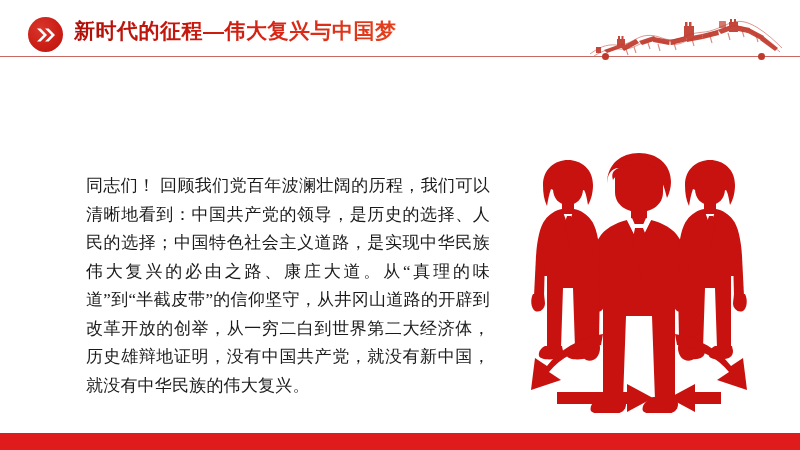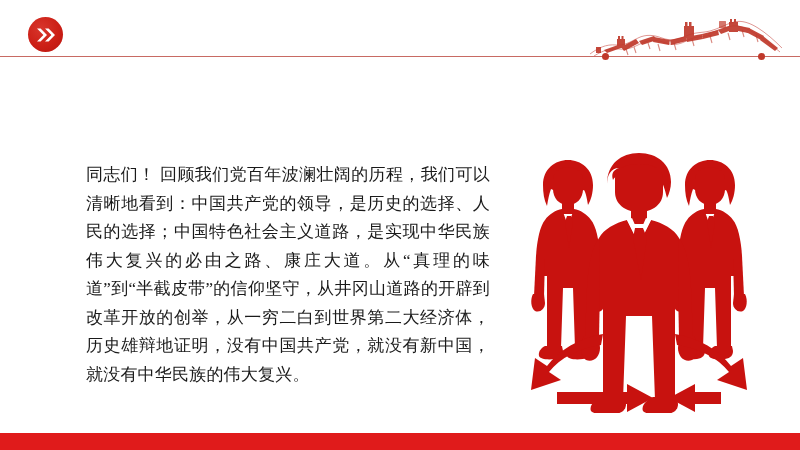--- a/index.html
+++ b/index.html
@@ -88,21 +88,21 @@
     left: 588px;
     top: 4px;
     width: 196px;
     height: 54px;
   }
 
   
   #body-paragraph {
     position: absolute;
     left: 86px;
-    top: 144px;
+    top: 155px;
     width: 404px;
     font-family: "Liberation Serif", "DejaVu Serif", serif;
     font-size: 17px;
     line-height: 28.5px;
     color: #1a1a1a;
     text-align: justify;
     text-justify: inter-ideograph;
     letter-spacing: 0.2px;
   }
 
@@ -132,20 +132,21 @@
 
   <div id="header">
 
     <div id="title-badge-icon">
       <svg width="22" height="16" viewBox="0 0 22 16" aria-hidden="true">
         <path d="M2 1.6 L8.4 8 L2 14.4 L5.6 14.4 L12 8 L5.6 1.6 Z" fill="#ffffff"></path>
         <path d="M10 1.6 L16.4 8 L10 14.4 L13.6 14.4 L20 8 L13.6 1.6 Z" fill="#ffffff"></path>
       </svg>
     </div>
 
+    <div id="slide-title">新时代的征程—伟大复兴与中国梦</div>
 
     <div id="header-rule"></div>
     <div class="rule-dot" id="rule-dot-left"></div>
     <div class="rule-dot" id="rule-dot-right"></div>
 
     <svg id="great-wall-art" viewBox="0 0 196 54">
       <g stroke="#c9524a" fill="none" stroke-width="0.7" opacity="0.85">
         <path d="M2 50 C10 44 18 40 28 41 C36 42 42 38 50 34 C58 30 66 31 74 34 C82 37 90 36 98 32 C106 28 114 29 122 27 C130 25 138 20 146 18 C154 16 162 19 170 24 C178 29 186 36 194 44"></path>
         <path d="M6 52 C14 47 22 44 31 45 C40 46 46 43 54 39 C62 35 70 36 78 39 C86 42 93 40 100 36 C108 32 116 33 124 31"></path>
         <path d="M120 30 C128 27 136 23 144 22 C152 21 160 25 168 30 C176 35 184 41 192 48"></path>

